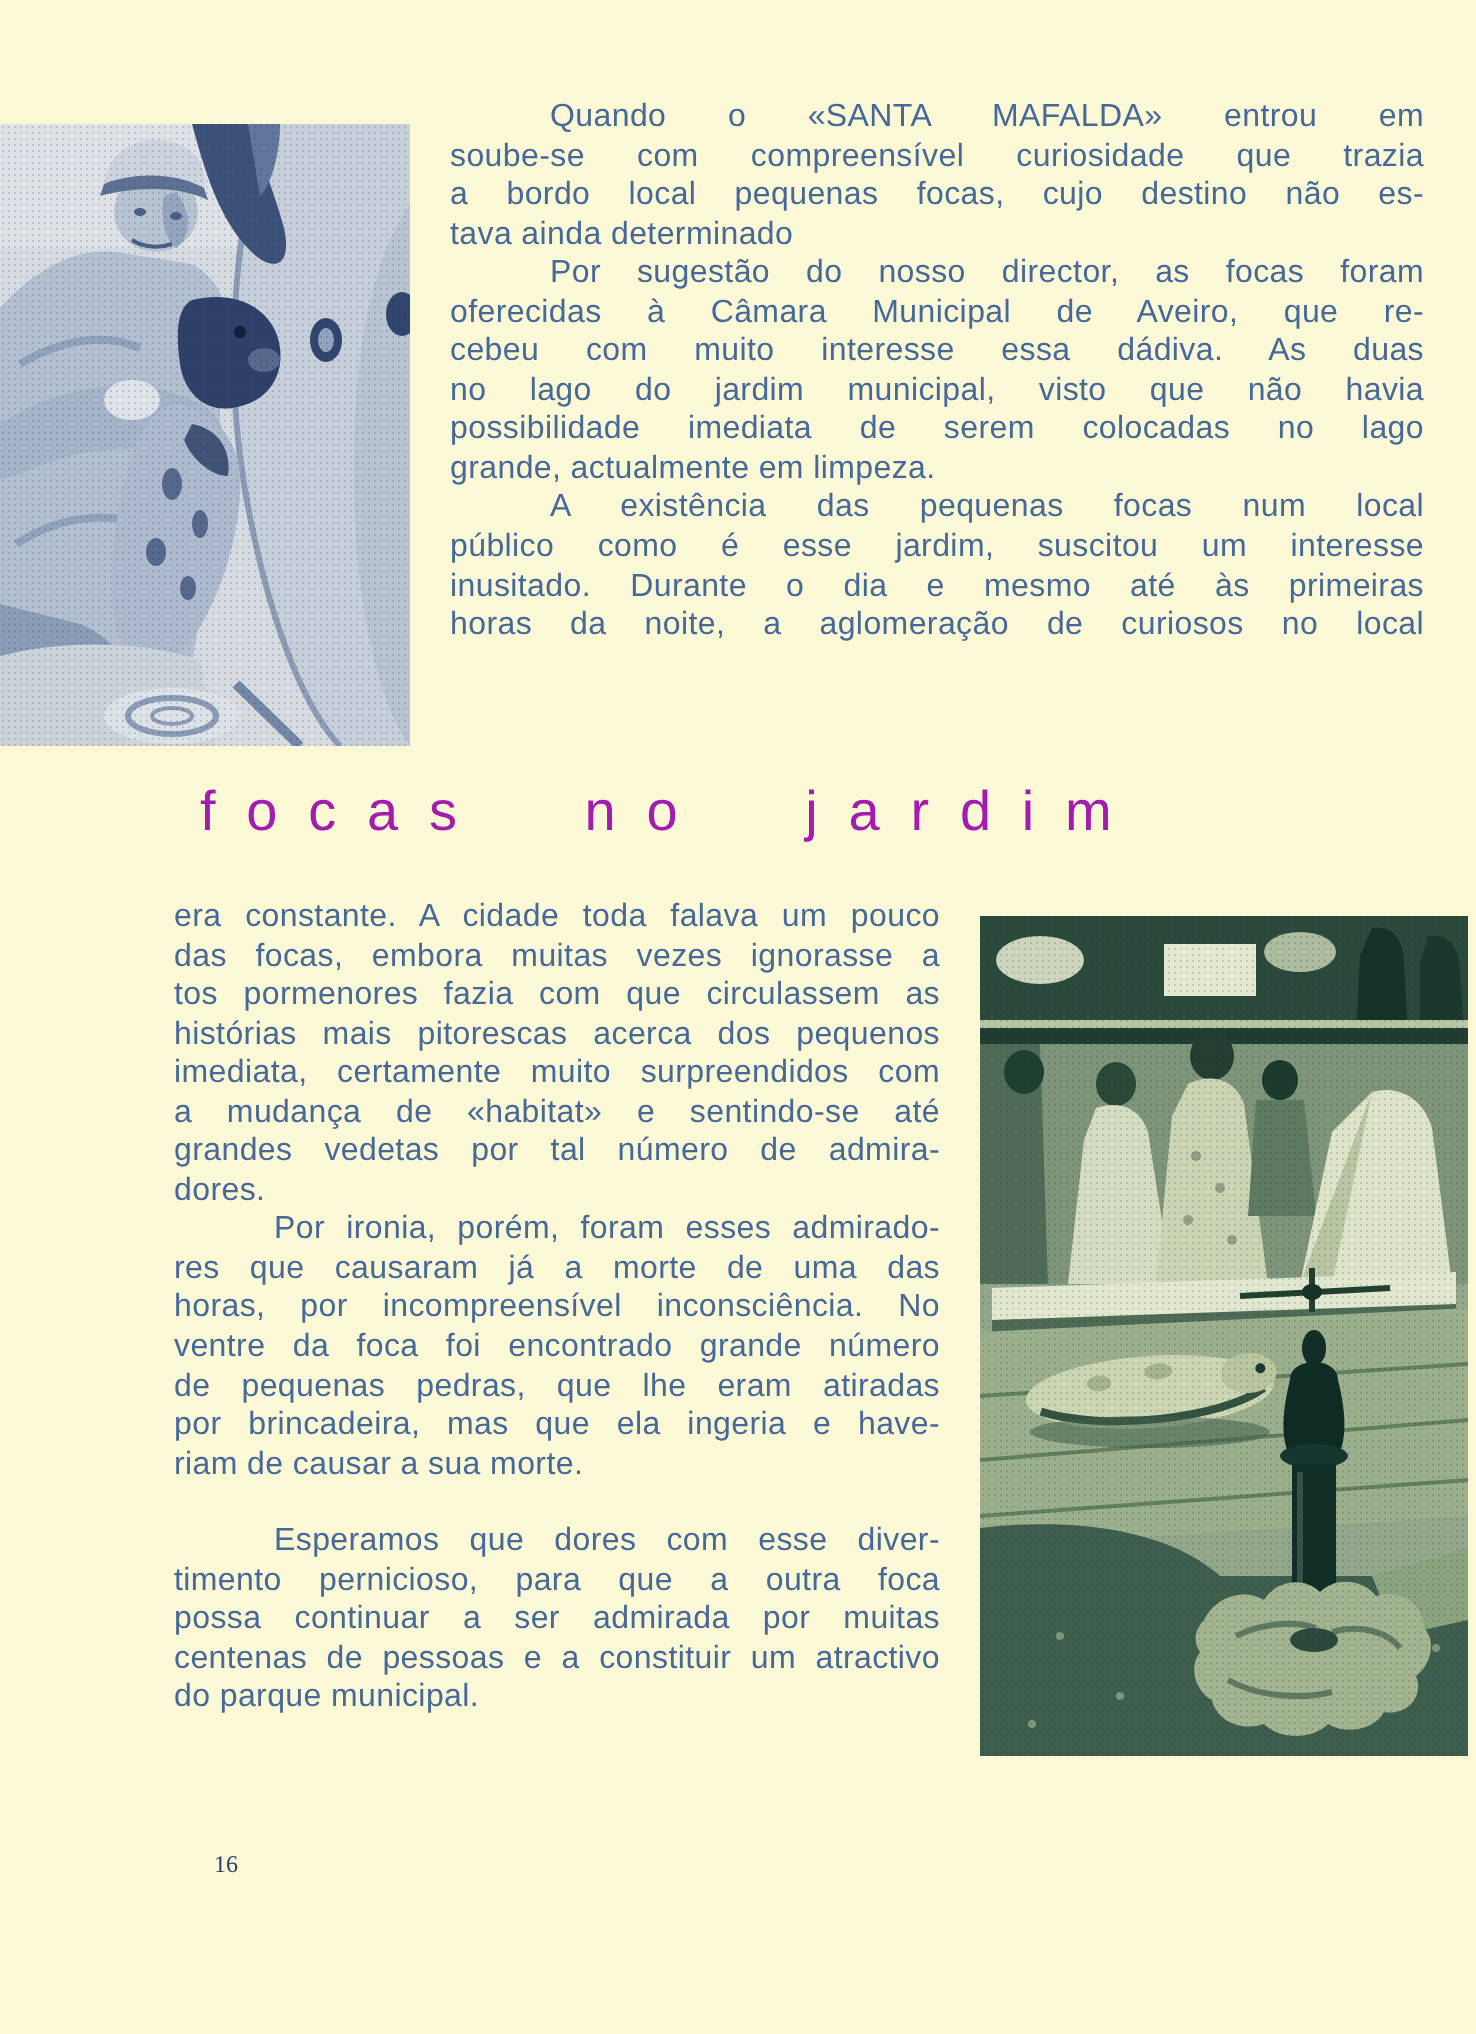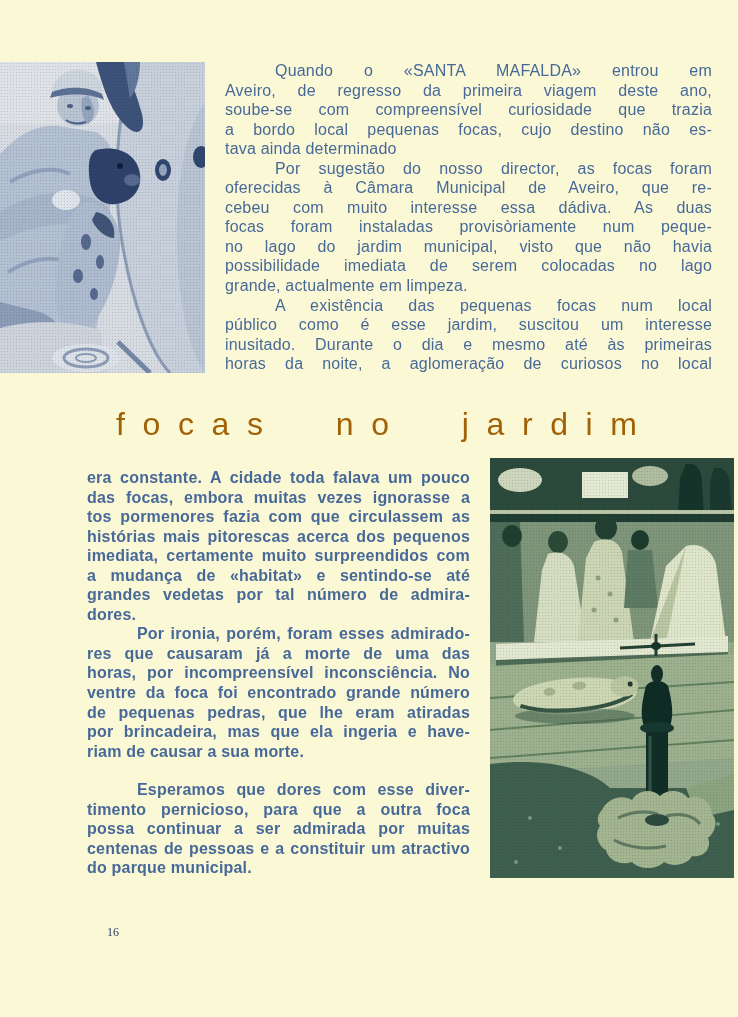--- a/index.html
+++ b/index.html
@@ -22,34 +22,34 @@
   .photo1{left:0;top:62px;width:205px;height:311px;}
   .photo2{left:490px;top:458px;width:244px;height:420px;}
 
   .textblock{
     position:absolute;
     color:#47699a;
     font-size:16px;
     line-height:19.55px;
     letter-spacing:0.2px;
   }
-  .intro{left:225px;top:61px;width:487px;}
-  .colleft{left:87px;top:468px;width:383px;font-weight:bold;}
+  .intro{left:225px;top:49px;width:487px;}
+  .colleft{left:87px;top:449px;width:383px;}
   .tline{text-align:justify;text-align-last:justify;white-space:nowrap;}
   .tline.end{text-align-last:left;}
   .tline.ind{text-indent:50px;}
   .tline.gap{margin-top:19px;}
 
   .title{
     position:absolute;
     left:100px;top:390px;width:620px;height:48px;
-    margin:16px;
-    font-size:32px;font-weight:normal;
+    margin:0;
+    font-size:28px;font-weight:normal;
     letter-spacing:0.55em;word-spacing:0.9em;
-    color:#a16207;
+    color:#a21caf;
     white-space:nowrap;
   }
   .pagenum{
     position:absolute;
     left:107px;top:925px;
     font-family:"Liberation Serif", serif;
     font-size:12px;
     color:#2c4166;
   }
 </style>
@@ -105,28 +105,26 @@
       <ellipse cx="86" cy="296" rx="34" ry="14" fill="#dde2e8"></ellipse>
       <ellipse cx="86" cy="296" rx="22" ry="9" fill="none" stroke="#8d9cb6" stroke-width="3"></ellipse>
       <ellipse cx="86" cy="296" rx="10" ry="4" fill="none" stroke="#8d9cb6" stroke-width="2"></ellipse>
       <path d="M118,280 L150,311" stroke="#7487a6" stroke-width="5"></path>
     </svg>
     <div class="halftone"></div>
   </figure>
 
   <div class="textblock intro">
       <div class="tline ind">Quando o «SANTA MAFALDA» entrou em</div>
-      <div class="tline">Aveiro, de regresso da primeira viagem deste ano,</div>
       <div class="tline">soube-se com compreensível curiosidade que trazia</div>
       <div class="tline">a bordo local pequenas focas, cujo destino não es-</div>
       <div class="tline end">tava ainda determinado</div>
       <div class="tline ind">Por sugestão do nosso director, as focas foram</div>
       <div class="tline">oferecidas à Câmara Municipal de Aveiro, que re-</div>
       <div class="tline">cebeu com muito interesse essa dádiva.  As duas</div>
-      <div class="tline">focas foram instaladas provisòriamente num peque-</div>
       <div class="tline">no lago do jardim municipal, visto que não havia</div>
       <div class="tline">possibilidade imediata de serem colocadas no lago</div>
       <div class="tline end">grande, actualmente em limpeza.</div>
       <div class="tline ind">A existência das pequenas focas num local</div>
       <div class="tline">público como é esse jardim, suscitou um interesse</div>
       <div class="tline">inusitado.  Durante o dia e mesmo até às primeiras</div>
       <div class="tline">horas da noite, a aglomeração de curiosos no local</div>
     </div>
 
   <h1 class="title">focas no jardim</h1>

